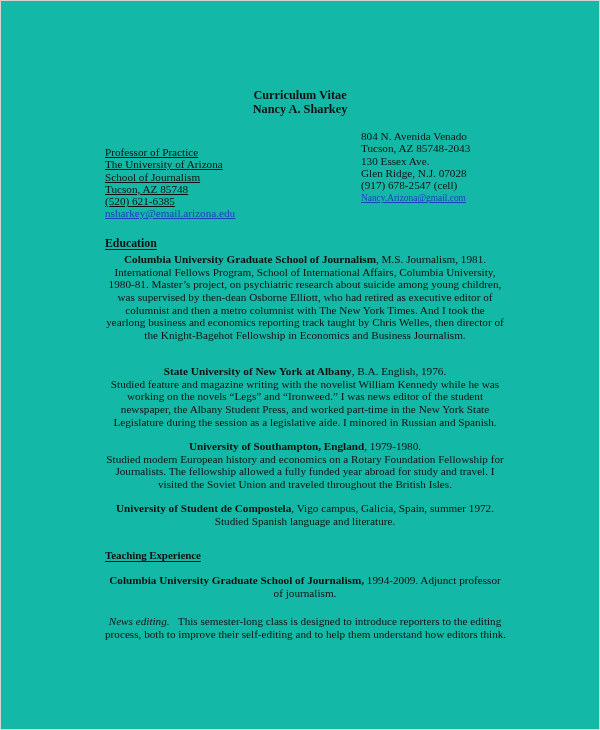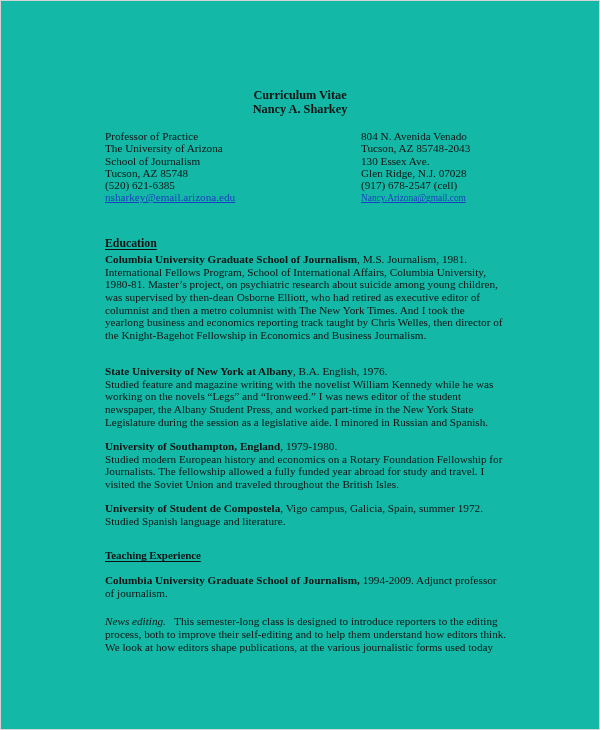--- a/index.html
+++ b/index.html
@@ -34,22 +34,23 @@
       text-align: center;
       font-weight: bold;
       font-size: 12.3px;
       line-height: 13.5px;
     }
     .title-block div { display: block; }
 
     .contact-left {
       position: absolute;
       left: 104px;
-      top: 129px;
+      top: 145px;
       width: 220px;
+      text-decoration: underline;
     }
     .contact-right {
       position: absolute;
       left: 360px;
       top: 129px;
       width: 200px;
     }
     .contact-left div, .contact-right div {
       white-space: nowrap;
       height: 12.3px;
@@ -78,20 +79,21 @@
     .entry {
       position: absolute;
       left: 104px;
       width: 400px;
     }
     .entry p {
       margin: 0;
       white-space: nowrap;
       height: 12.7px;
       line-height: 12.7px;
+      text-align: center;
     }
     .entry b { font-weight: bold; }
     .entry i { font-style: italic; }
 
     .e1 { top: 252px; }
     .e2 { top: 364px; }
     .e3 { top: 439px; }
     .e4 { top: 501px; }
     .e5 { top: 573px; }
   </style>
@@ -155,16 +157,15 @@
     <p>Studied Spanish language and literature.</p>
   </div>
 
   <div class="section-heading h-teaching">Teaching Experience</div>
 
   <div class="entry e5">
     <p><b>Columbia University Graduate School of Journalism,</b><span> 1994-2009. Adjunct professor</span></p>
     <p>of journalism.</p>
     <p style="white-space: pre; margin-top: 16px;"><i>News editing.</i><span>   This semester-long class is designed to introduce reporters to the editing</span></p>
     <p>process, both to improve their self-editing and to help them understand how editors think.</p>
-    <p>We look at how editors shape publications, at the various journalistic forms used today</p>
   </div>
 
 </div>
 
 </body></html>

